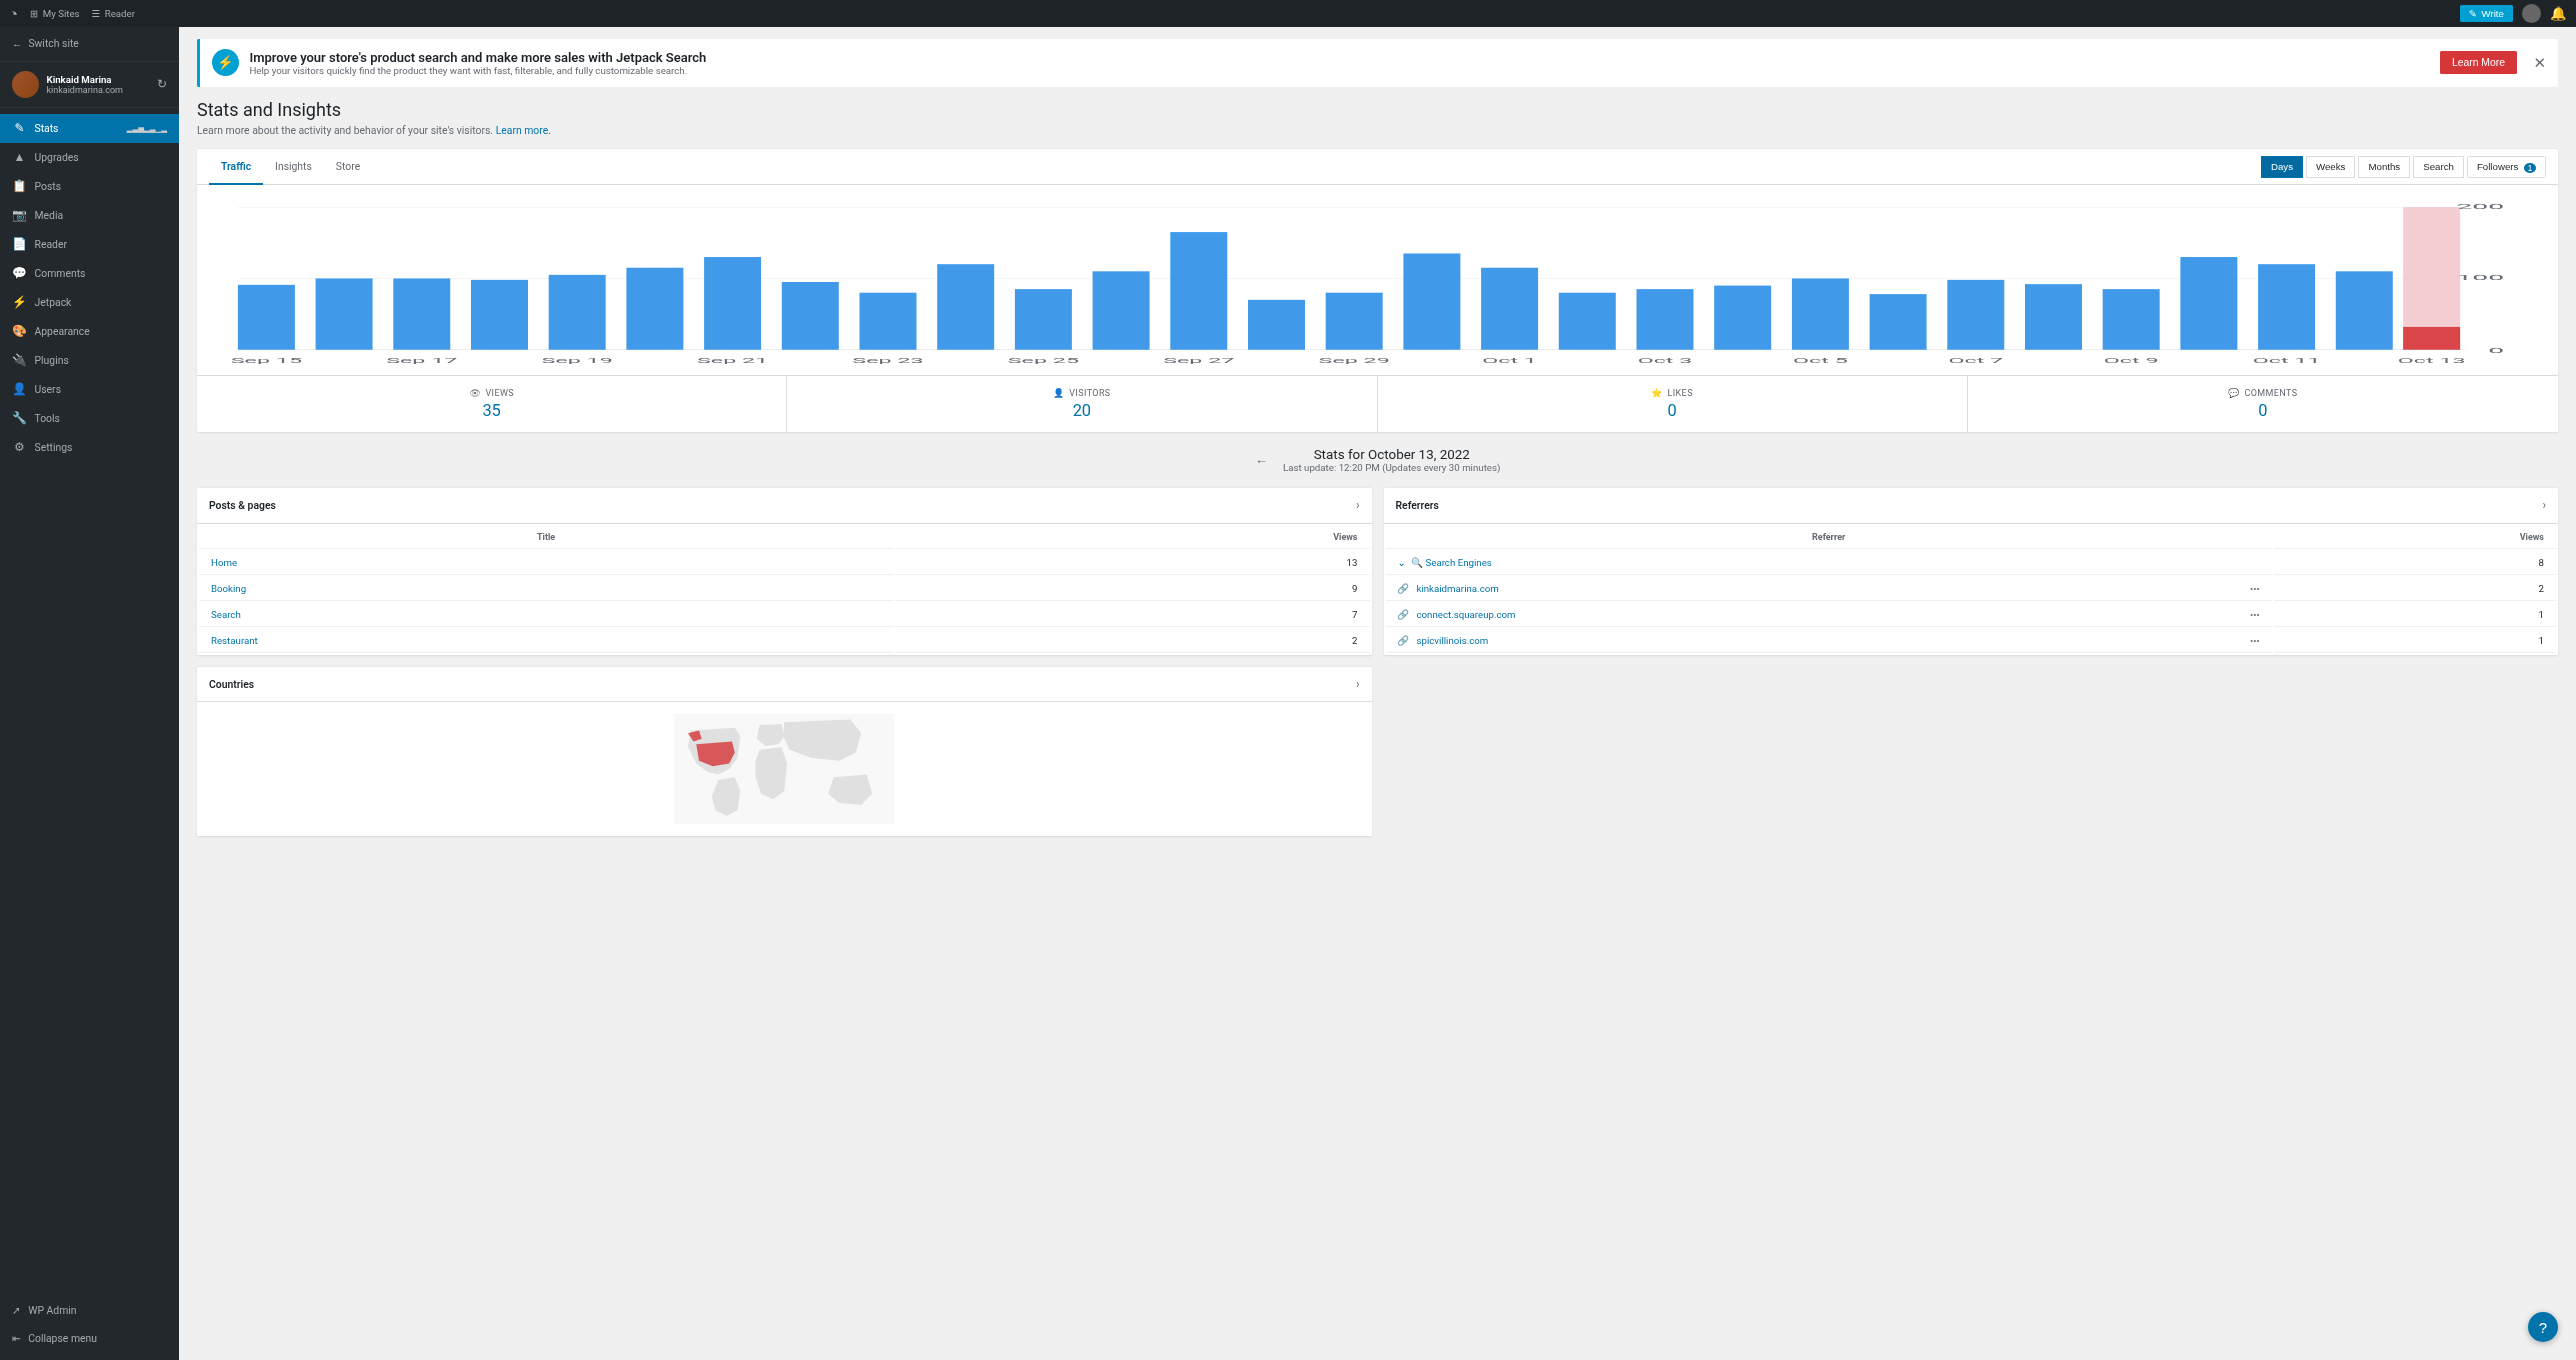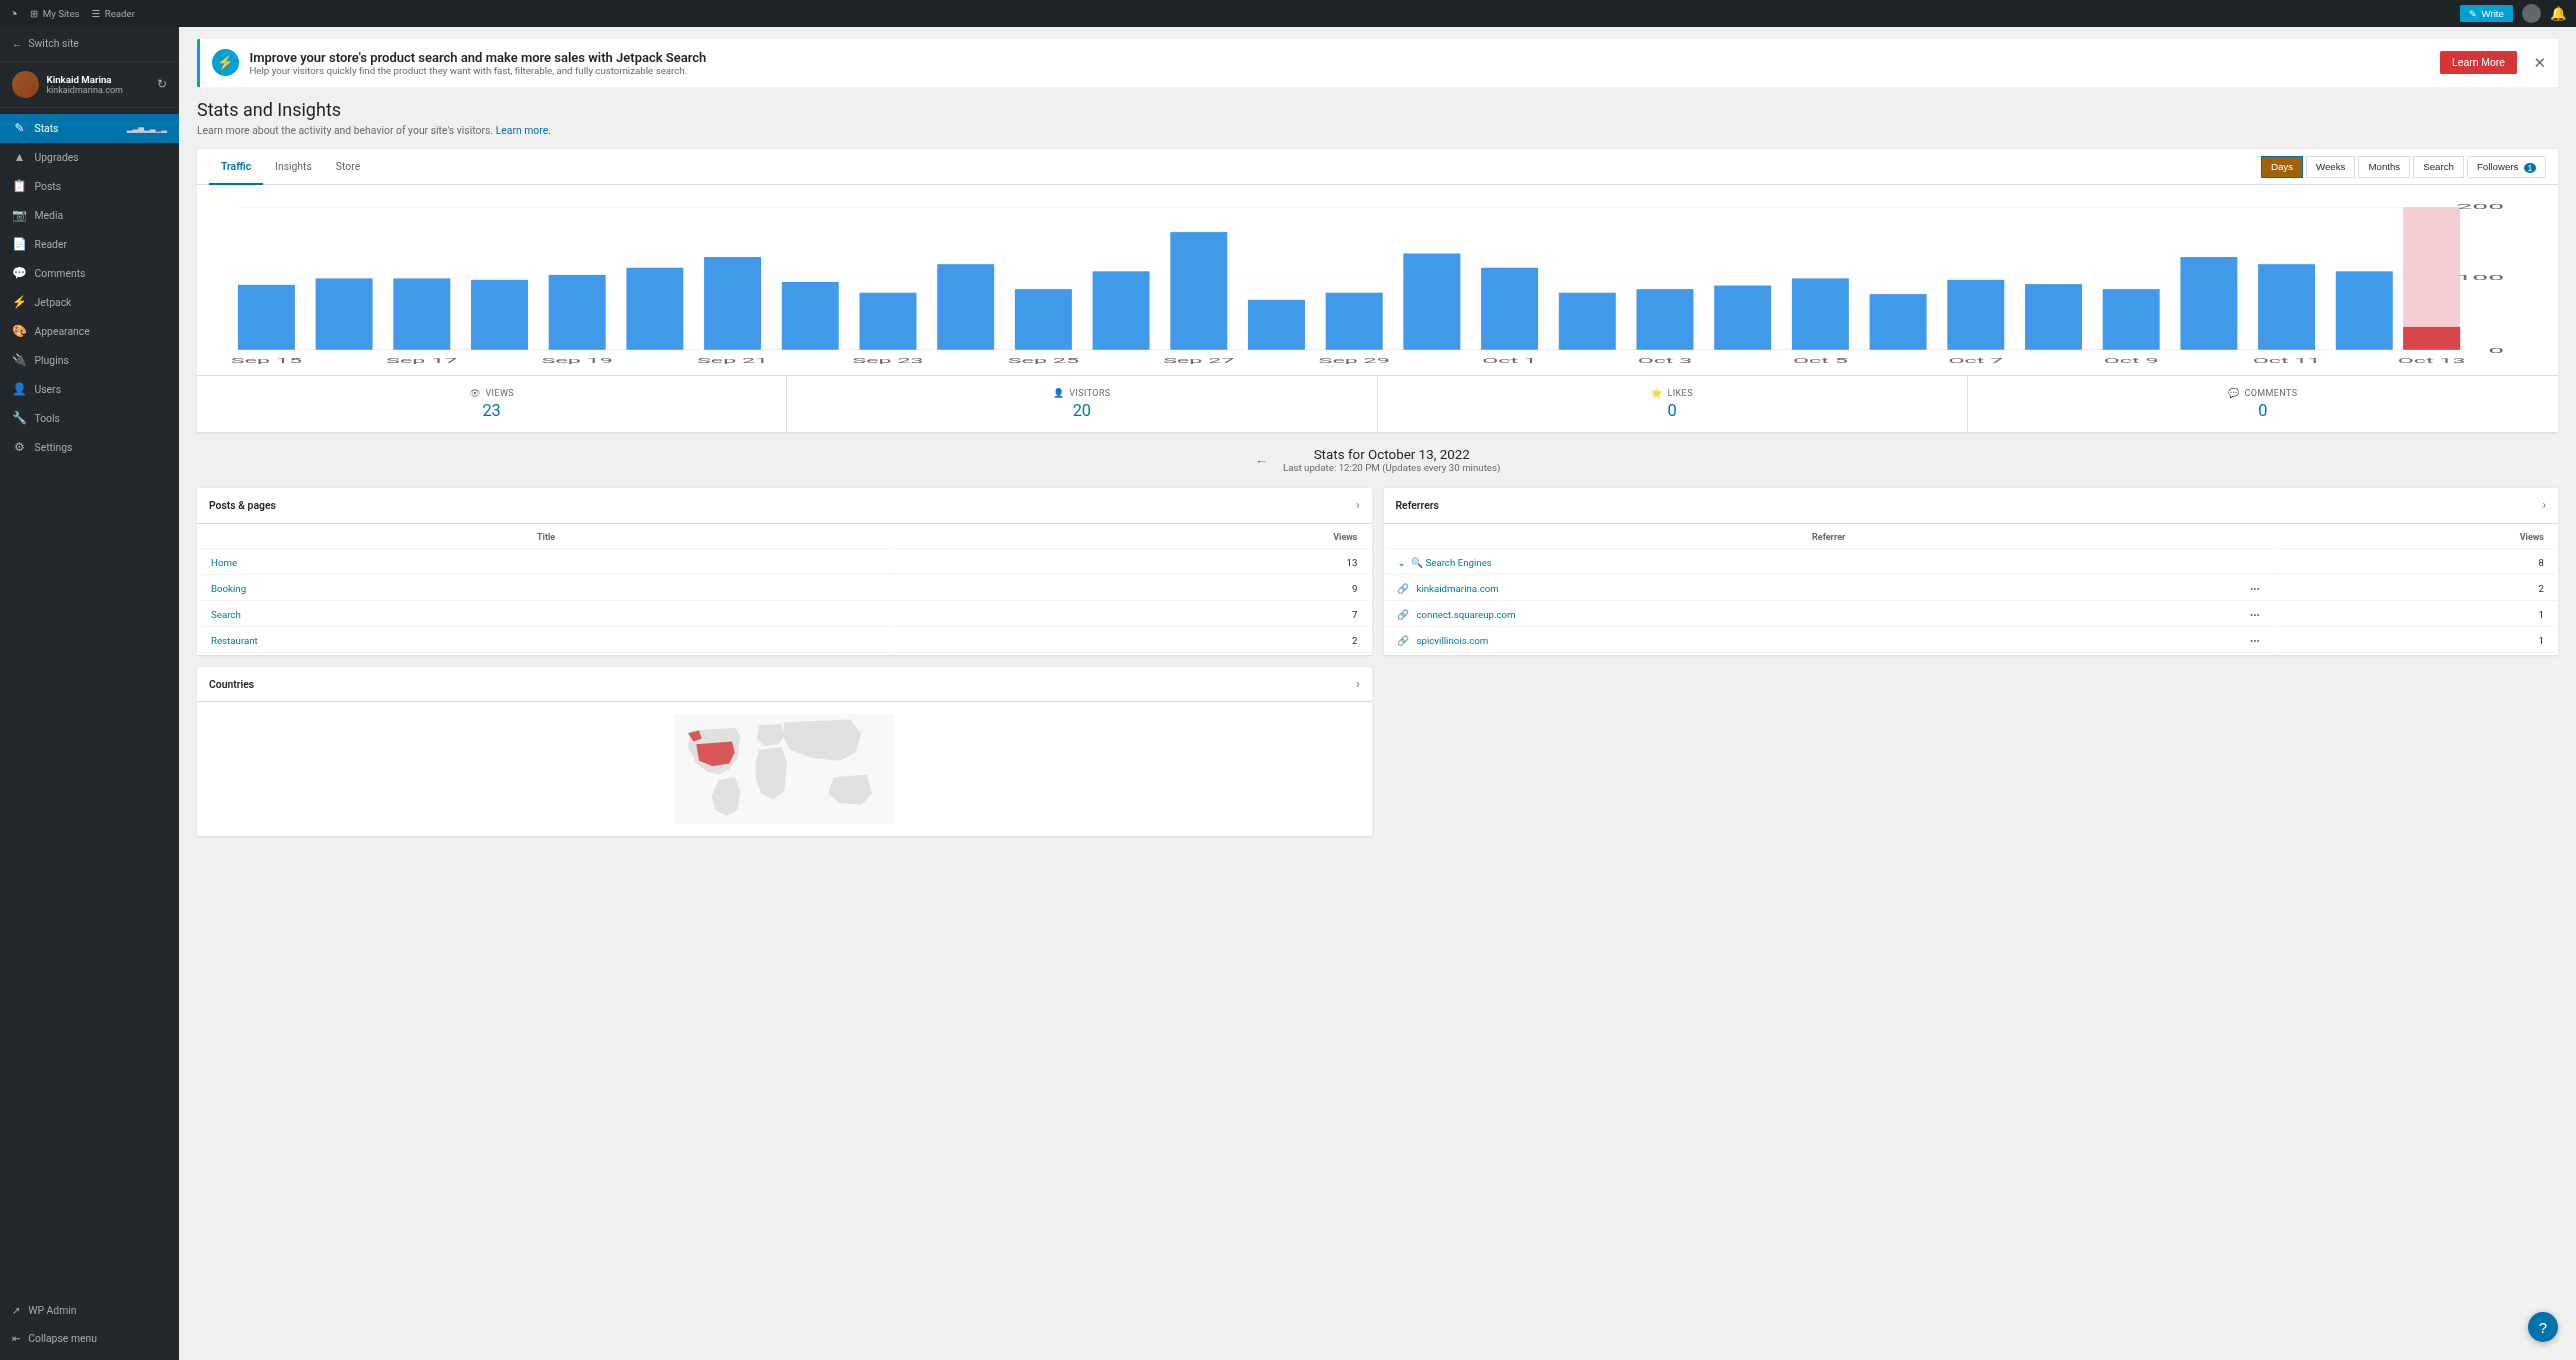--- a/index.html
+++ b/index.html
@@ -57,21 +57,21 @@
     
     .stats-card { background: #fff; border-radius: 1.5px; box-shadow: 0 0.7px 2.2px rgba(0,0,0,0.1); }
 
     
     .tabs-bar { display: flex; align-items: center; justify-content: space-between; border-bottom: 0.7px solid #dcdcde; padding: 0 12px; }
     .tabs-left { display: flex; gap: 0; }
     .tab { padding: 10.4px 12px; font-size: 10.4px; color: #646970; cursor: pointer; border-bottom: 2.2px solid transparent; margin-bottom: -0.7px; }
     .tab.active { color: #0073aa; border-bottom-color: #0073aa; font-weight: 600; }
     .tabs-right { display: flex; align-items: center; gap: 3px; }
     .period-btn { padding: 4.5px 9px; border: 0.7px solid #dcdcde; background: #fff; font-size: 9.7px; cursor: pointer; color: #1d2327; }
-    .period-btn.active { background: #a16207; color: #fff; border-color: #0073aa; }
+    .period-btn.active { background: #0369a1; color: #fff; border-color: #0073aa; }
     .followers-btn { padding: 4.5px 9px; border: 0.7px solid #dcdcde; background: #fff; font-size: 9.7px; cursor: pointer; color: #1d2327; border-radius: 1.5px; }
 
     
     .chart-container { padding: 15px 15px 7.5px 15px; position: relative; }
     .chart-svg { width: 100%; height: 164px; }
 
     
     .stats-summary { display: grid; grid-template-columns: repeat(4, 1fr); border-top: 0.7px solid #dcdcde; }
     .stat-item { padding: 12px; text-align: center; border-right: 0.7px solid #dcdcde; }
     .stat-item:last-child { border-right: none; }
@@ -319,21 +319,21 @@
             <text x="857" y="228" font-size="9" fill="#646970" text-anchor="middle">Oct 13</text>
           </svg>
         </div>
 
         <div class="stats-summary">
           <div class="stat-item">
             <div class="stat-label">
               <span>👁</span>
               <span>Views</span>
             </div>
-            <div class="stat-value">23</div>
+            <div class="stat-value">35</div>
           </div>
           <div class="stat-item">
             <div class="stat-label">
               <span>👤</span>
               <span>Visitors</span>
             </div>
             <div class="stat-value">20</div>
           </div>
           <div class="stat-item">
             <div class="stat-label">

